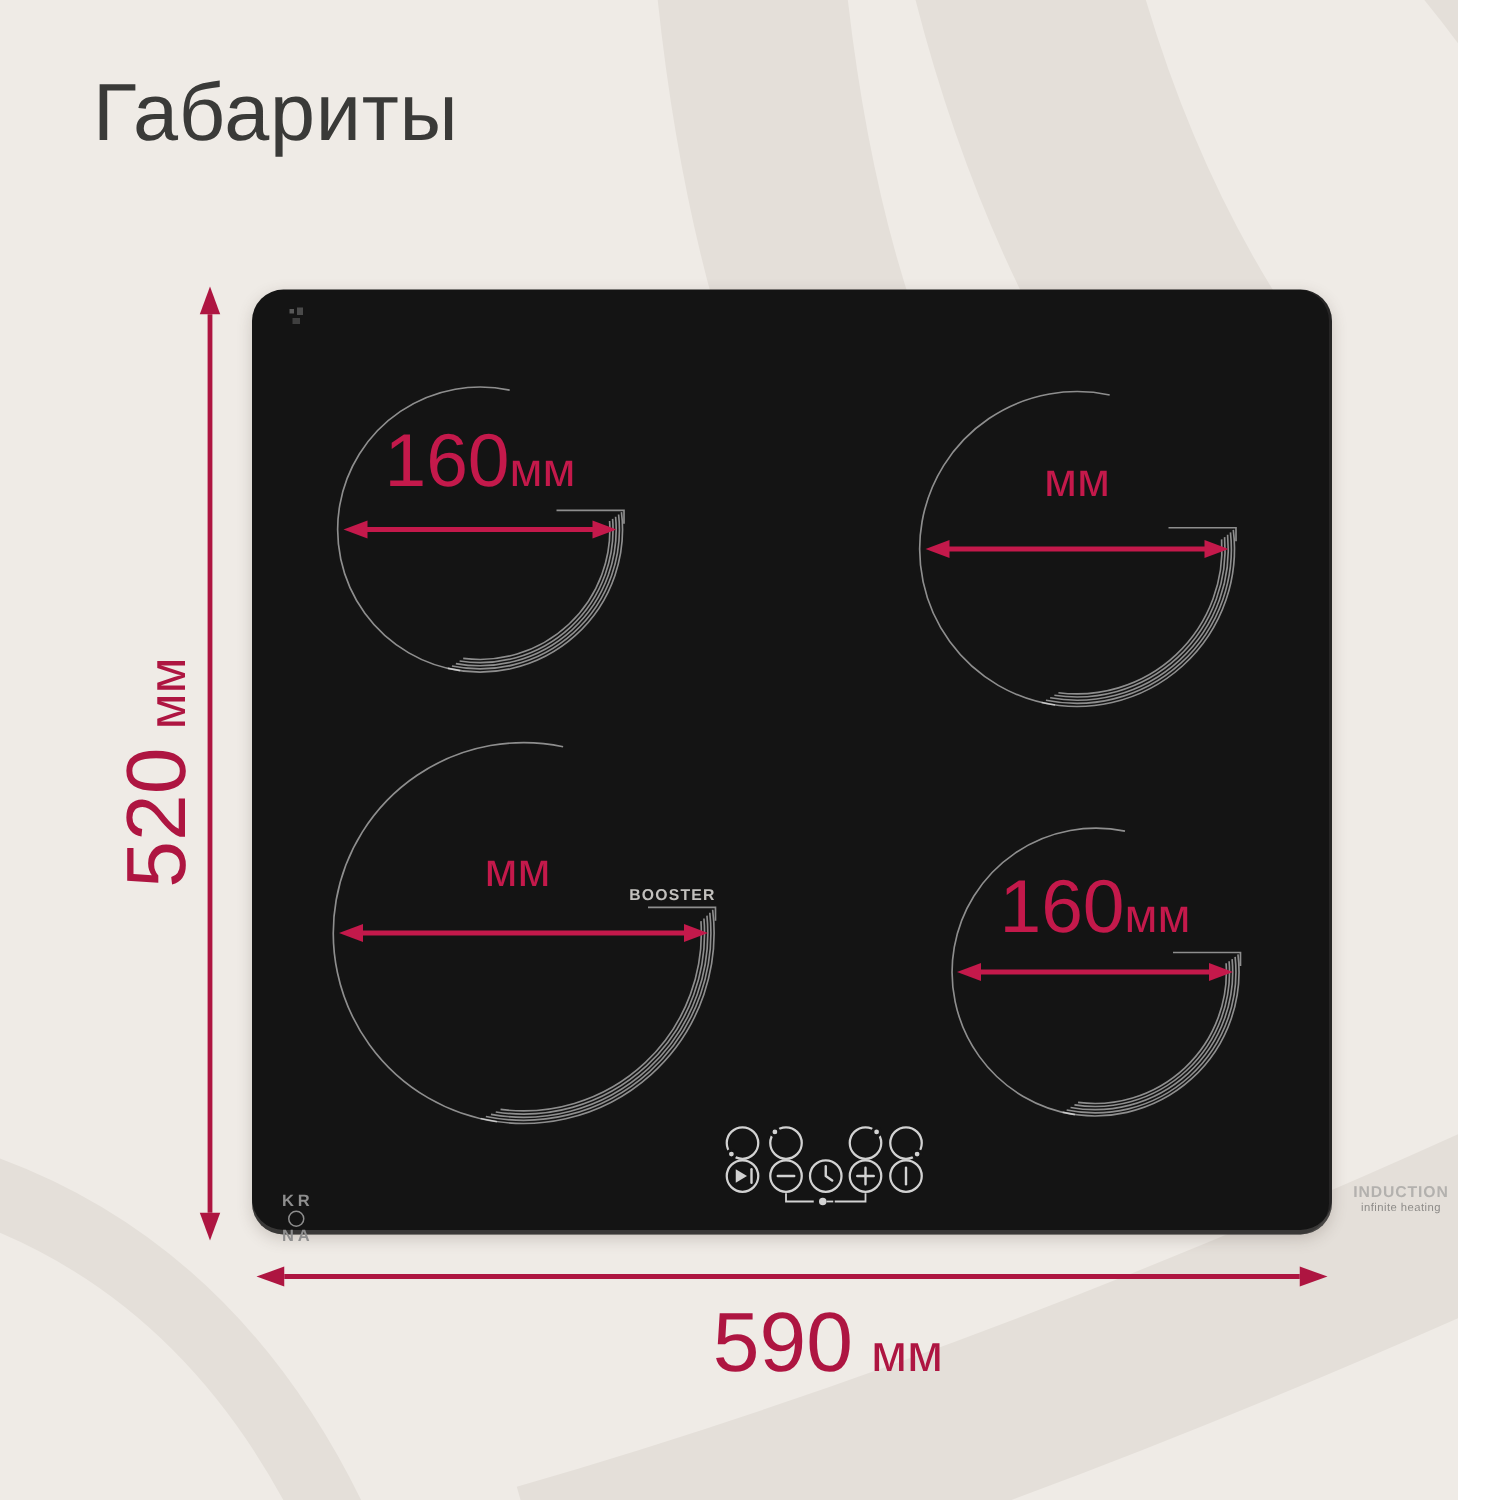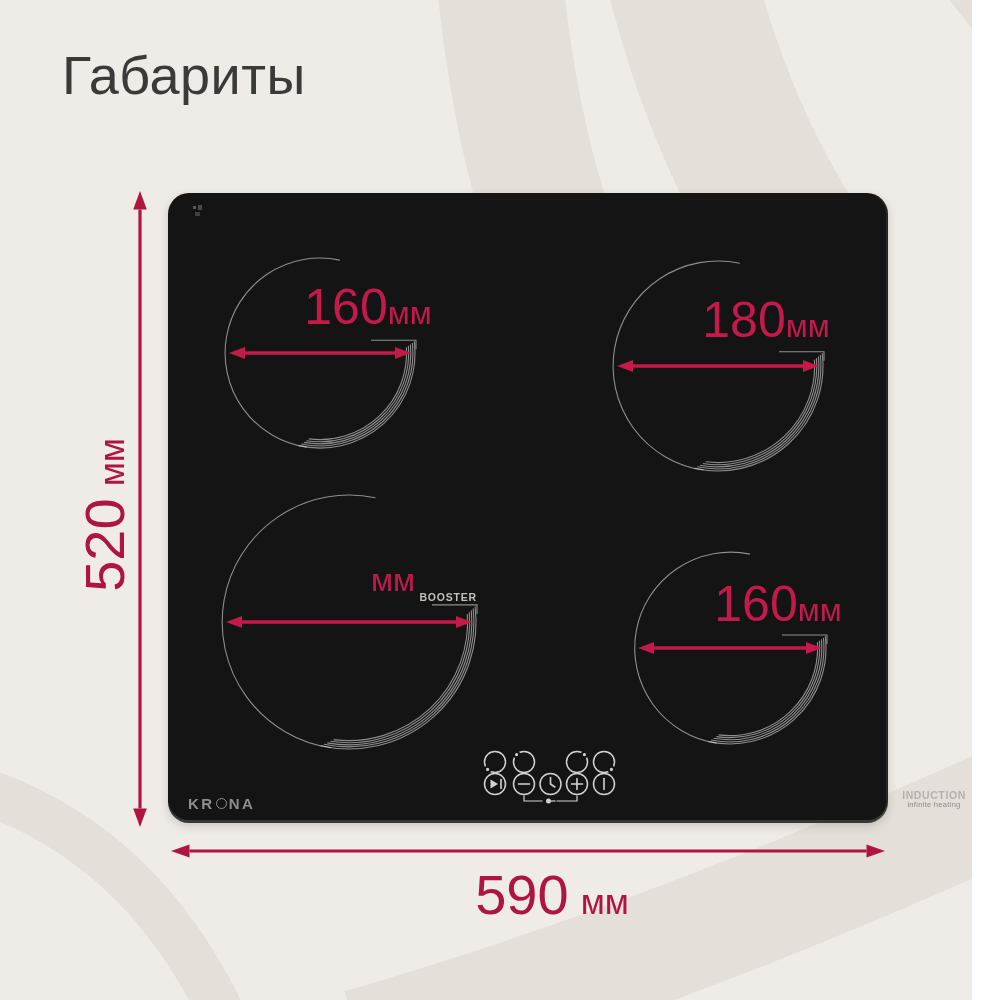--- a/index.html
+++ b/index.html
@@ -31,39 +31,39 @@
   
   .controls circle{fill:none;stroke:var(--control-gray,#d2d2d2);stroke-width:1.5;}
   .controls .dot{fill:var(--control-gray,#d2d2d2);stroke:#141414;stroke-width:2;}
   .controls .glyph{fill:none;stroke:var(--control-gray,#d2d2d2);stroke-width:1.6;stroke-linecap:round;}
   .controls .lock{fill:none;stroke:var(--control-gray,#d2d2d2);stroke-width:1.2;}
   .controls .fillg{fill:var(--control-gray,#d2d2d2);stroke:none;}
   
   .burner-label{
     position:absolute; z-index:3; transform:translate(-50%,-50%);
     display:flex; align-items:baseline; white-space:nowrap;
-    color:var(--accent-on-dark,#c4194b); font-size:50px; font-weight:400;margin-left:48px;
+    color:var(--accent-on-dark,#c4194b); font-size:50px; font-weight:400;
   }
   .burner-label .unit{font-size:32px;}
   .outer-label{
     position:absolute; z-index:3;
     display:flex; align-items:baseline; gap:12px; white-space:nowrap;
     color:var(--accent-on-light,#ae1541); font-size:56px; font-weight:400;
   }
   .outer-label .unit{font-size:35px;}
   .outer-label.vertical{transform:translate(-50%,-50%) rotate(-90deg);}
   .outer-label.horizontal{transform:translate(-50%,0);margin-left:24px;}
   .booster{
     position:absolute; z-index:3; left:477px; top:591px; transform:translateX(-100%);
     color:#c2c0bd; font-size:10.5px; font-weight:700; letter-spacing:.8px;
   }
   .brand{
     position:absolute; left:20px; top:602px; z-index:3;
-    color:var(--brand-gray,#8e8e8e); font-size:15px; font-weight:700; letter-spacing:2.5px;
-    display:flex; align-items:center;
+    color:var(--brand-gray,#8e8e8e); font-size:11px; font-weight:700; letter-spacing:2.5px;
+    display:flex; align-items:center;flex-direction:column;
   }
   .brand .brand-o{
     display:inline-block; width:9px; height:9px; border:1.6px solid var(--brand-gray,#8e8e8e);
     border-radius:50%; margin:0 2px 0 1px;
   }
   .badge{
     position:absolute; left:686px; top:596px; z-index:3; width:160px; text-align:center;
     color:#b3b1ae; line-height:1.15;
   }
   .badge .b1{font-size:10.5px; font-weight:700; letter-spacing:.6px;}
@@ -213,21 +213,20 @@
         <polygon points="885,851 866.5,844.4 866.5,857.6"></polygon>
       </g>
     </g>
   </svg>
 
   <div class="burner-label" style="left:320px;top:307px">
     <span class="num">160</span>
       <span class="unit">мм</span>
   </div>
   <div class="burner-label" style="left:718px;top:320px">
-    <span class="num">180</span>
       <span class="unit">мм</span>
   </div>
   <div class="burner-label" style="left:345px;top:580px">
       <span class="unit">мм</span>
   </div>
   <div class="burner-label" style="left:730px;top:604px">
     <span class="num">160</span>
       <span class="unit">мм</span>
   </div>
 

